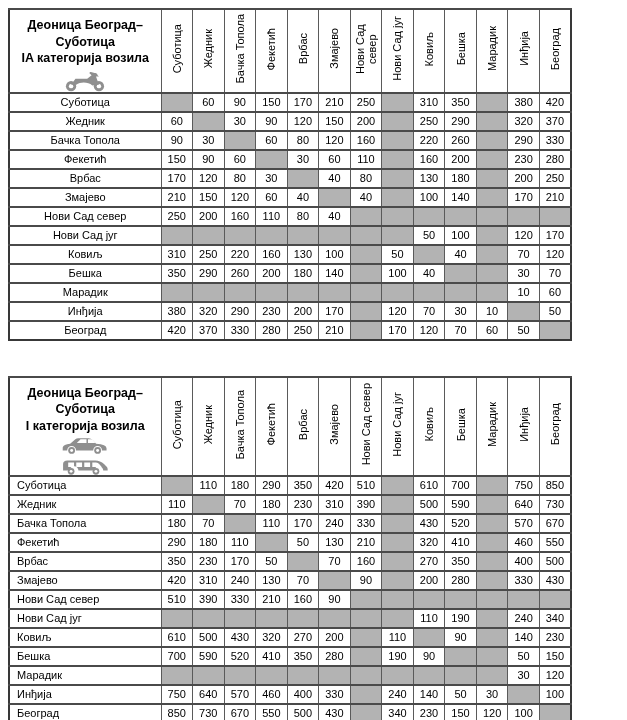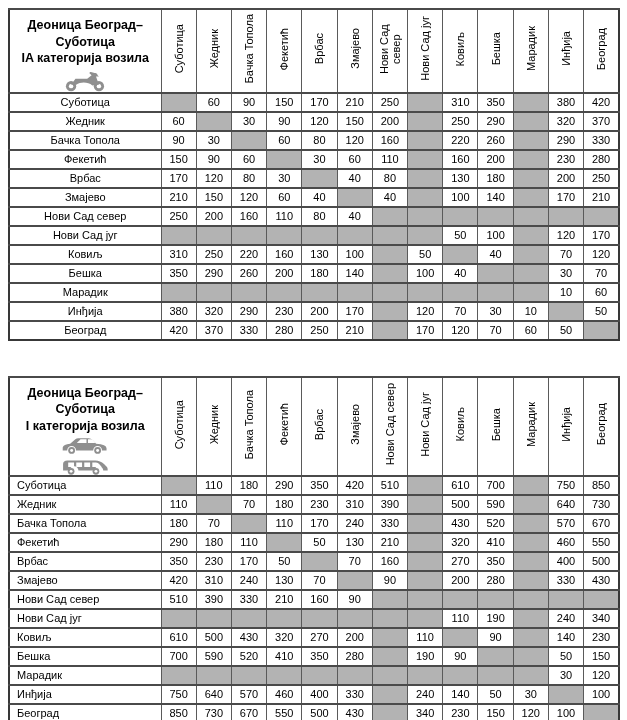--- a/index.html
+++ b/index.html
@@ -4,21 +4,21 @@
 <style>
   html,body { margin:0; padding:0; }
   body {
     width:627px; height:720px; background:#ffffff; overflow:hidden;
     font-family:"Liberation Sans", sans-serif; color:#000;
     -webkit-font-smoothing:antialiased;
   }
   .page { padding:8px 7px 0 8px; }
 
   table.toll {
-    border-collapse:collapse; table-layout:fixed; width:612px;
+    border-collapse:collapse; table-layout:fixed; width:564px;
     border:2px solid #383838; background:#fff;
   }
   #sec-i { margin-top:35px; }
 
   col.c-label { width:152px; }
 
   table.toll th, table.toll td {
     border-left:1px solid #5a5a5a;
     border-top:2px solid #4a4a4a;
     padding:0; overflow:hidden;

